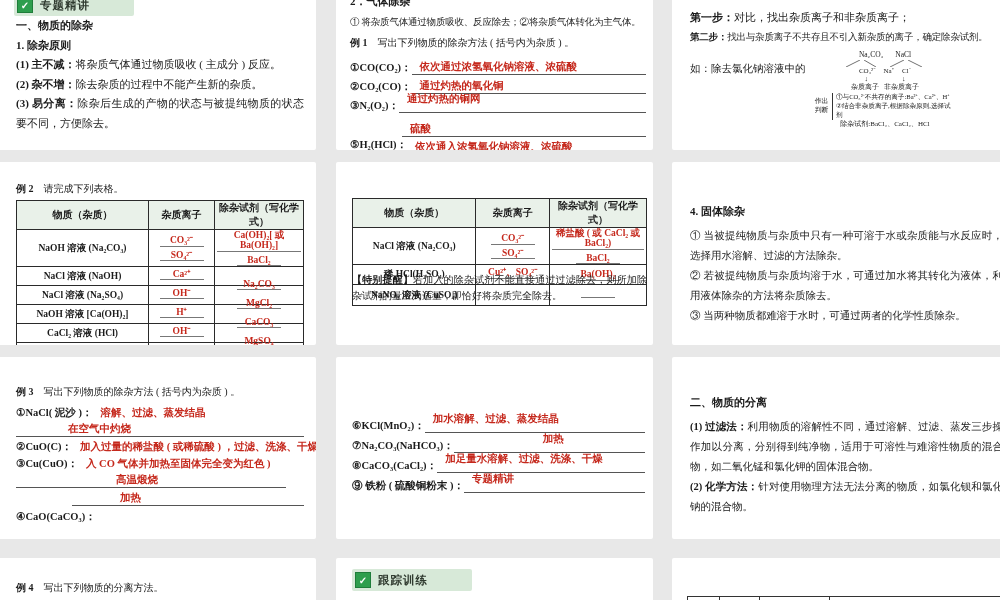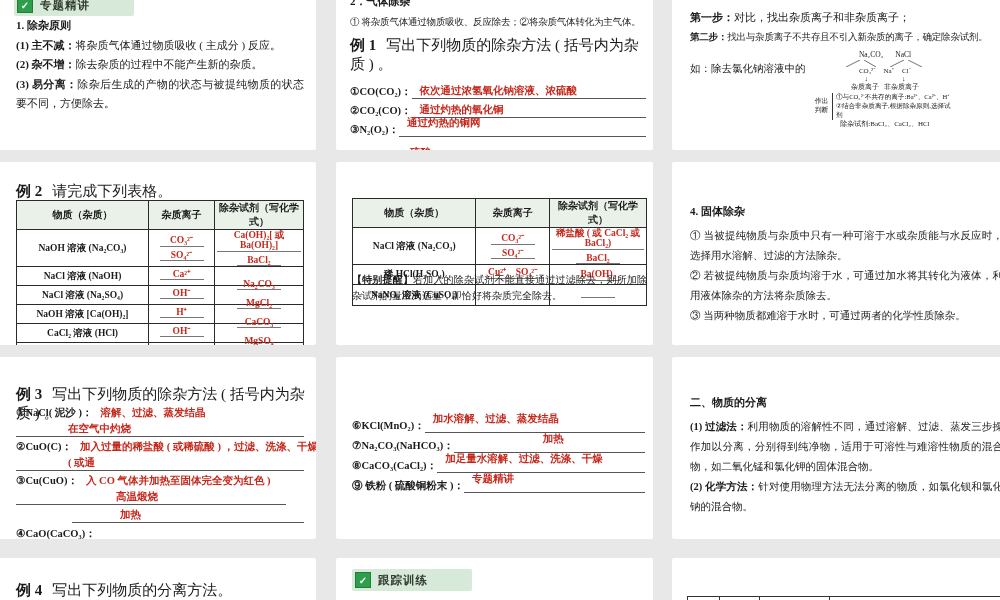--- a/index.html
+++ b/index.html
@@ -18,21 +18,21 @@
   .badge-sq{width:14px;height:14px;background:#2e9e4d;border:1px solid #1f7d3a;color:#fff;
             font-size:10px;font-weight:bold;display:flex;align-items:center;justify-content:center;
             font-family:"Liberation Sans",sans-serif;}
   .badge-txt{font-weight:bold;font-size:11.5px;color:#2f3a2f;letter-spacing:1px;}
 
   
   .content{position:absolute;}
   .ln{line-height:19.5px;font-size:11px;}
   .para{font-size:10.5px;line-height:20px;text-align:justify;}
   .tight{font-size:9.5px;letter-spacing:-0.2px;white-space:nowrap;}
-  .exline{font-size:15px;}
+  .exline{font-size:10px;}
   .exline .exlab{font-weight:bold;margin-right:10px;}
 
   
   .irow{display:flex;align-items:flex-end;}
   .ilabel{font-weight:bold;white-space:nowrap;font-size:10.5px;}
   .iblank{flex:1;border-bottom:1px solid var(--line);white-space:nowrap;padding-left:8px;font-size:10.5px;}
   .noline .iblank{border-bottom:none;}
   .r-up .red{position:relative;top:-6px;}
   .r-dn .red{position:relative;top:3px;}
 
@@ -74,20 +74,21 @@
 <div class="page">
 
   <div class="slide r1 c1">
     <div class="badge" style="left:18px;top:28px">
       <span class="badge-sq">
           <span>✓</span>
         </span>
       <span class="badge-txt">专题精讲</span>
     </div>
     <div class="content" style="left:20px;right:12px;top:50px">
+      <div class="ln bold">一、物质的除杂</div>
       <div class="ln bold">1. 除杂原则</div>
       <div class="ln"><span class="bold">(1) 主不减：</span><span>将杂质气体通过物质吸收 ( 主成分 ) 反应。</span></div>
       <div class="ln"><span class="bold">(2) 杂不增：</span><span>除去杂质的过程中不能产生新的杂质。</span></div>
       <div class="ln" style="text-align:justify"><span class="bold">(3) 易分离：</span><span>除杂后生成的产物的状态与被提纯物质的状态要不同，方便除去。</span></div>
     </div>
   </div>
 
   <div class="slide r1 c2">
     <div class="content" style="left:14px;right:7px;top:26px">
       <div class="ln bold" style="font-size:11px">2．气体除杂</div>
@@ -290,23 +291,20 @@
           <span class="ilabel">①NaCl( 泥沙 )：</span>
           <span class="iblank"><span class="red">溶解、过滤、蒸发结晶</span></span>
         </div>
       <div class="irow" style="height:17px">
           <span class="iblank"><span class="red" style="margin-left:44px">在空气中灼烧</span></span>
         </div>
       <div class="irow noline" style="height:17px">
           <span class="ilabel">②CuO(C)：</span>
           <span class="iblank"><span class="red">加入过量的稀盐酸 ( 或稀硫酸 ) ，过滤、洗涤、干燥</span></span>
         </div>
-      <div class="irow" style="height:17px">
-          <span class="iblank"><span class="red" style="margin-left:44px">( 或通</span></span>
-        </div>
       <div class="irow noline" style="height:17px">
           <span class="ilabel">③Cu(CuO)：</span>
           <span class="iblank"><span class="red">入 CO 气体并加热至固体完全变为红色 )</span></span>
         </div>
       <div class="irow" style="height:17px">
           <span class="iblank" style="margin-right:18px"><span class="red" style="margin-left:92px">高温煅烧</span></span>
         </div>
       <div class="irow" style="height:18px">
           <span class="iblank" style="margin-left:56px"><span class="red" style="margin-left:40px">加热</span></span>
         </div>

